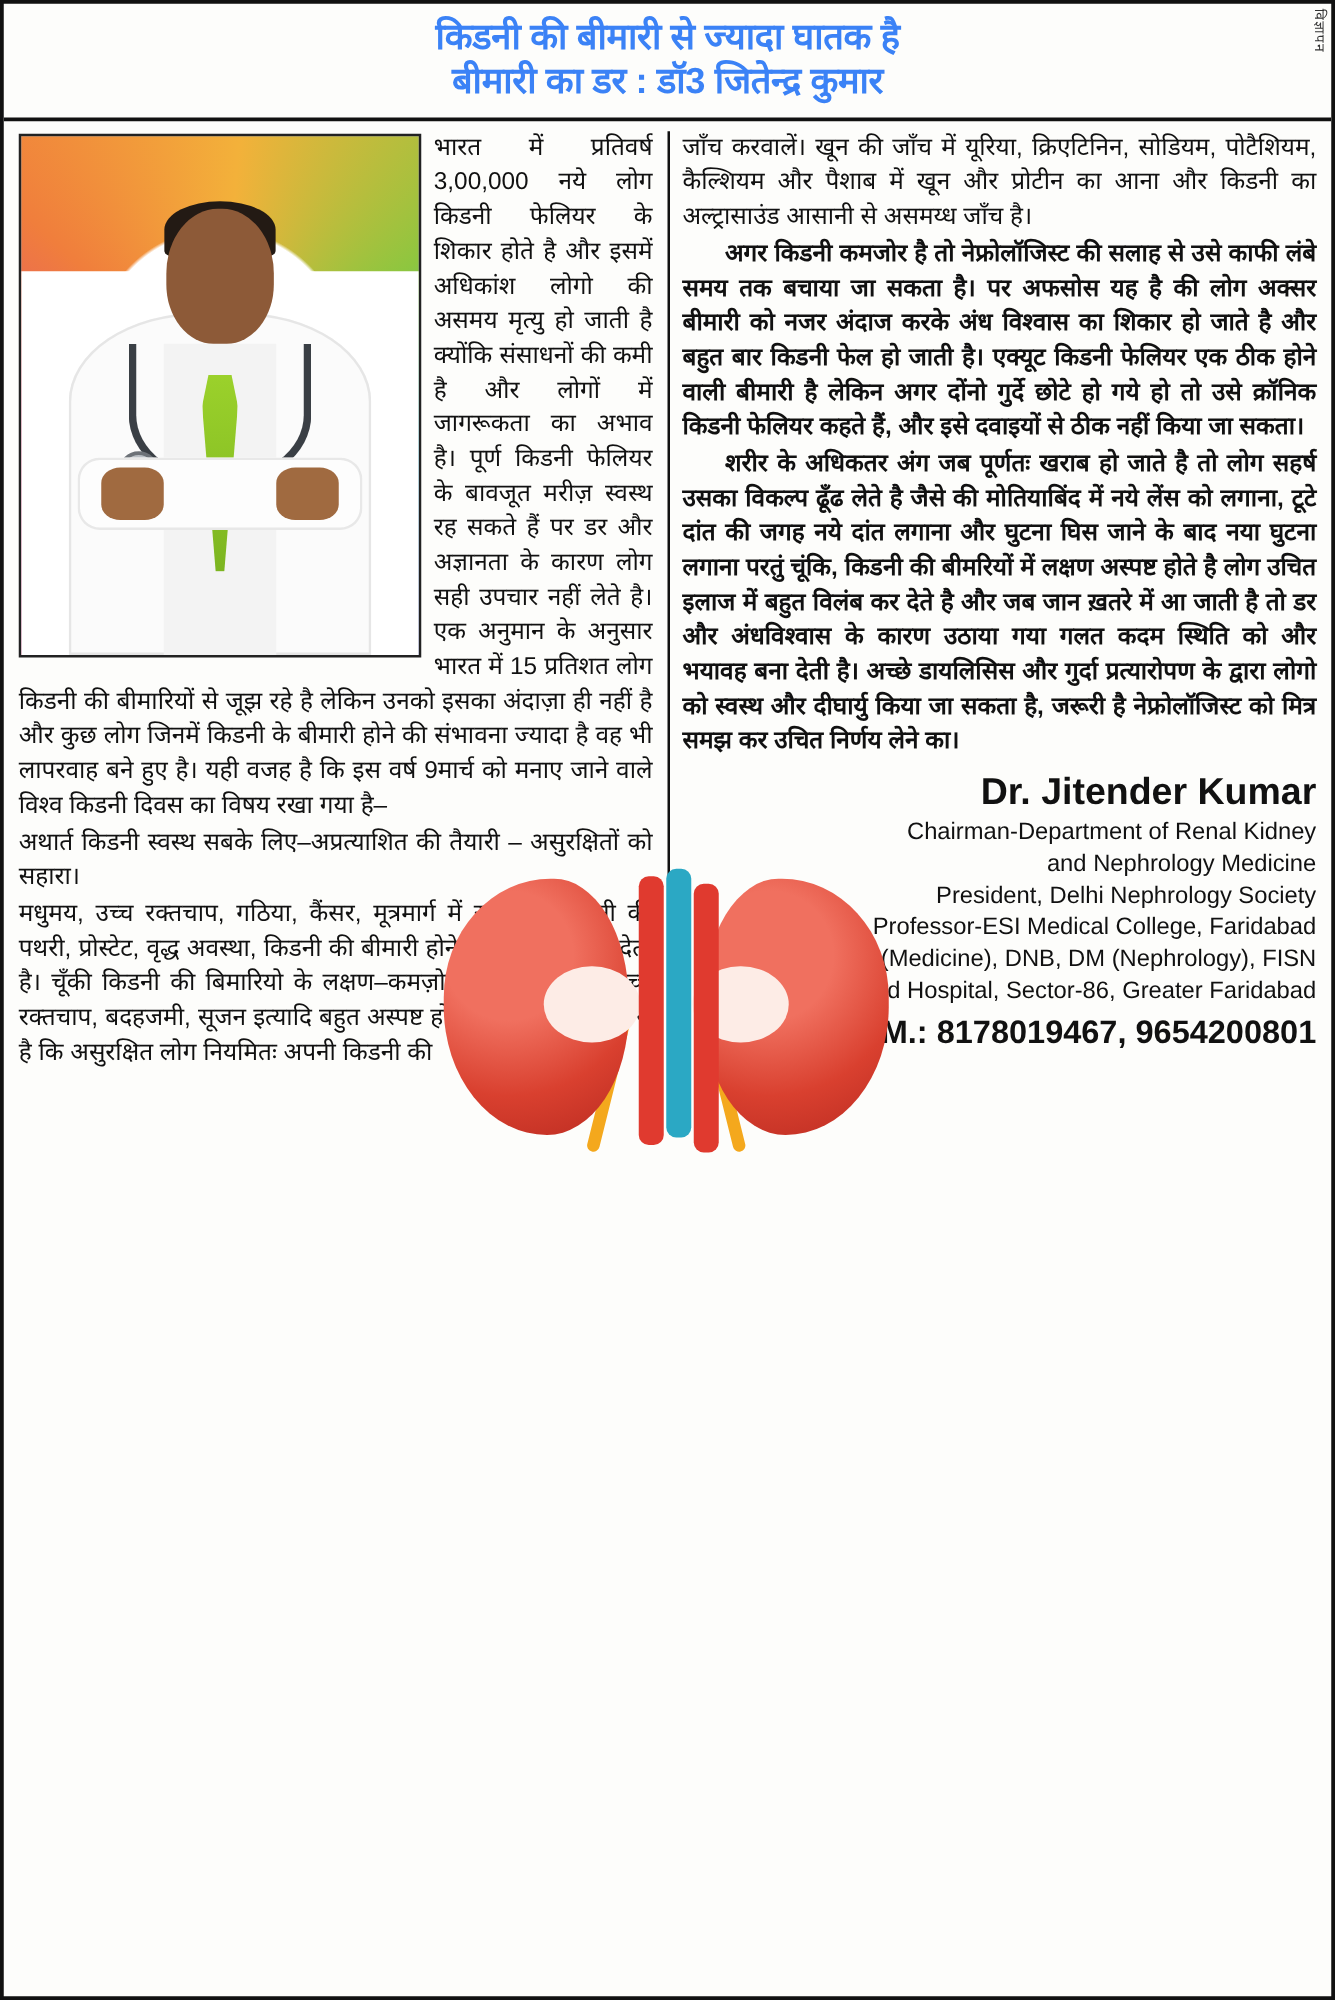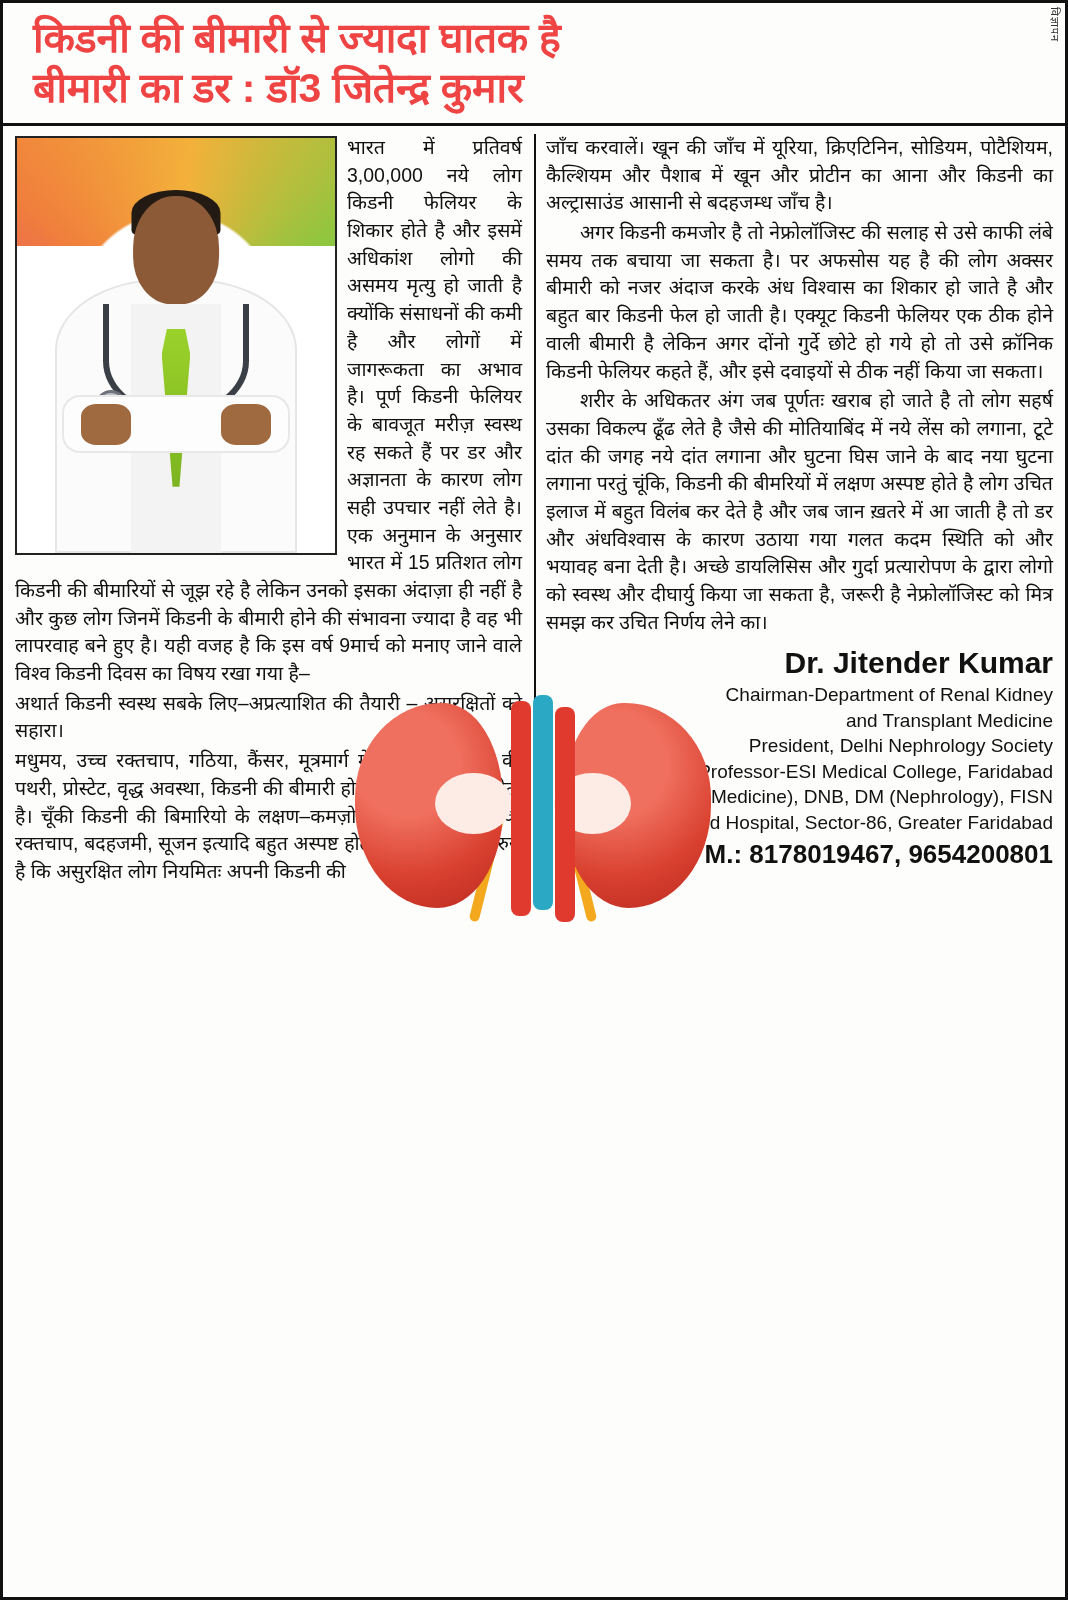--- a/index.html
+++ b/index.html
@@ -20,26 +20,27 @@
   .vert-tag{
     position:absolute;
     top:4px;
     right:2px;
     writing-mode:vertical-rl;
     font-size:11px;
     color:#333;
     letter-spacing:1px;
   }
   .headline{
+    text-align:center;
     padding:10px 30px 4px 30px;
     font-family:"Liberation Sans", sans-serif;
     font-weight:bold;
-    font-size:41px;
+    font-size:29px;
     line-height:1.22;
-    color:#ef4444;
+    color:#3b82f6;
     letter-spacing:-0.3px;
   }
   .rule{
     height:3px;
     background:#111;
     margin:6px 0 0 0;
   }
   .body-wrap{
     display:flex;
     padding:8px 12px 4px 12px;
@@ -145,21 +146,21 @@
 
   p.txt{
     margin:0 0 0 0;
     font-size:19.5px;
     line-height:1.42;
     text-align:justify;
     text-justify:inter-word;
     color:#111;
   }
   p.txt + p.txt{margin-top:2px;}
-  .indent{text-indent:34px;}
+  .indent{text-indent:34px;font-weight:bold;}
   .eng{
     font-family:"Liberation Serif", serif;
     font-size:26px;
     line-height:1.28;
   }
   
   .kidney-wrap{
     position:absolute;
     left:330px;
     top:690px;
@@ -261,28 +262,28 @@
         <div class="hand l"></div>
         <div class="hand r"></div>
       </div>
 
       <p class="txt">भारत में प्रतिवर्ष 3,00,000 नये लोग किडनी फेलियर के शिकार होते है और इसमें अधिकांश लोगो की असमय मृत्यु हो जाती है क्योंकि संसाधनों की कमी है और लोगों में जागरूकता का अभाव है। पूर्ण किडनी फेलियर के बावजूत मरीज़ स्वस्थ रह सकते हैं पर डर और अज्ञानता के कारण लोग सही उपचार नहीं लेते है। एक अनुमान के अनुसार भारत में 15 प्रतिशत लोग किडनी की बीमारियों से जूझ रहे है लेकिन उनको इसका अंदाज़ा ही नहीं है और कुछ लोग जिनमें किडनी के बीमारी होने की संभावना ज्यादा है वह भी लापरवाह बने हुए है। यही वजह है कि इस वर्ष 9मार्च को मनाए जाने वाले विश्व किडनी दिवस का विषय रखा गया है–</p>
       <p class="txt">अथार्त किडनी स्वस्थ सबके लिए–अप्रत्याशित की तैयारी – असुरक्षितों को सहारा।</p>
       <p class="txt">मधुमय, उच्च रक्तचाप, गठिया, कैंसर, मूत्रमार्ग में रुकावट, किडनी की पथरी, प्रोस्टेट, वृद्ध अवस्था, किडनी की बीमारी होने की संभावना बढ़ा देती है। चूँकी किडनी की बिमारियो के लक्षण–कमज़ोरी, खून की कमी, उच्च रक्तचाप, बदहजमी, सूजन इत्यादि बहुत अस्पष्ट होते है, इसलिए यह ज़रुरी है कि असुरक्षित लोग नियमितः अपनी किडनी की</p>
     </div>
 
     <div class="col right">
-      <p class="txt">जाँच करवालें। खून की जाँच में यूरिया, क्रिएटिनिन, सोडियम, पोटैशियम, कैल्शियम और पैशाब में खून और प्रोटीन का आना और किडनी का अल्ट्रासाउंड आसानी से बदहजम्ध जाँच है।</p>
+      <p class="txt">जाँच करवालें। खून की जाँच में यूरिया, क्रिएटिनिन, सोडियम, पोटैशियम, कैल्शियम और पैशाब में खून और प्रोटीन का आना और किडनी का अल्ट्रासाउंड आसानी से असमय्ध जाँच है।</p>
       <p class="txt indent">अगर किडनी कमजोर है तो नेफ्रोलॉजिस्ट की सलाह से उसे काफी लंबे समय तक बचाया जा सकता है। पर अफसोस यह है की लोग अक्सर बीमारी को नजर अंदाज करके अंध विश्वास का शिकार हो जाते है और बहुत बार किडनी फेल हो जाती है। एक्यूट किडनी फेलियर एक ठीक होने वाली बीमारी है लेकिन अगर दोंनो गुर्दे छोटे हो गये हो तो उसे क्रॉनिक किडनी फेलियर कहते हैं, और इसे दवाइयों से ठीक नहीं किया जा सकता।</p>
       <p class="txt indent">शरीर के अधिकतर अंग जब पूर्णतः खराब हो जाते है तो लोग सहर्ष उसका विकल्प ढूँढ लेते है जैसे की मोतियाबिंद में नये लेंस को लगाना, टूटे दांत की जगह नये दांत लगाना और घुटना घिस जाने के बाद नया घुटना लगाना परतुं चूंकि, किडनी की बीमरियों में लक्षण अस्पष्ट होते है लोग उचित इलाज में बहुत विलंब कर देते है और जब जान ख़तरे में आ जाती है तो डर और अंधविश्वास के कारण उठाया गया गलत कदम स्थिति को और भयावह बना देती है। अच्छे डायलिसिस और गुर्दा प्रत्यारोपण के द्वारा लोगो को स्वस्थ और दीघार्यु किया जा सकता है, जरूरी है नेफ्रोलॉजिस्ट को मित्र समझ कर उचित निर्णय लेने का।</p>
 
       <div class="signoff">
         <div class="sig-name">Dr. Jitender Kumar</div>
         <div class="sig-line">Chairman-Department of Renal Kidney</div>
-        <div class="sig-line">and Transplant Medicine</div>
+        <div class="sig-line">and Nephrology Medicine</div>
         <div class="sig-line">President, Delhi Nephrology Society</div>
         <div class="sig-line">Professor-ESI Medical College, Faridabad</div>
         <div class="sig-line">MD (Medicine), DNB, DM (Nephrology), FISN</div>
         <div class="sig-line">Accord Hospital, Sector-86, Greater Faridabad</div>
         <div class="sig-phone">M.: 8178019467, 9654200801</div>
       </div>
     </div>
   </div>
 
   <div class="kidney-wrap">

